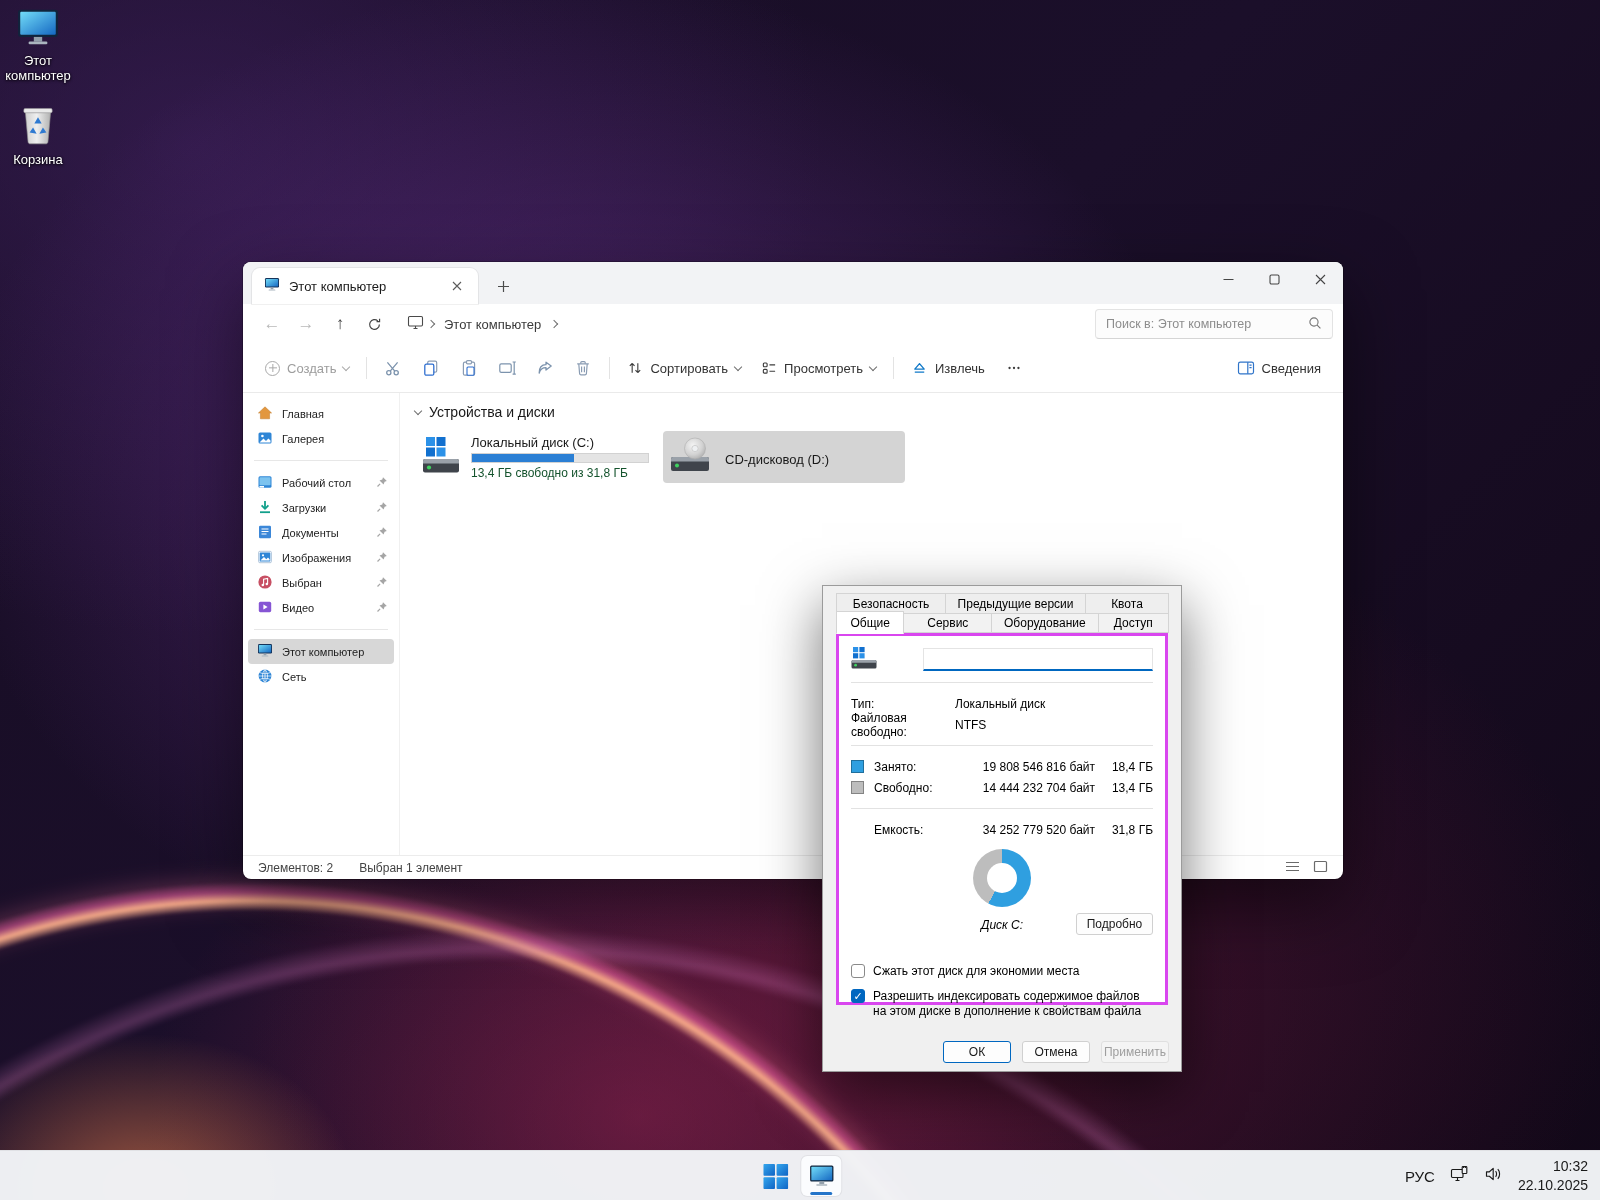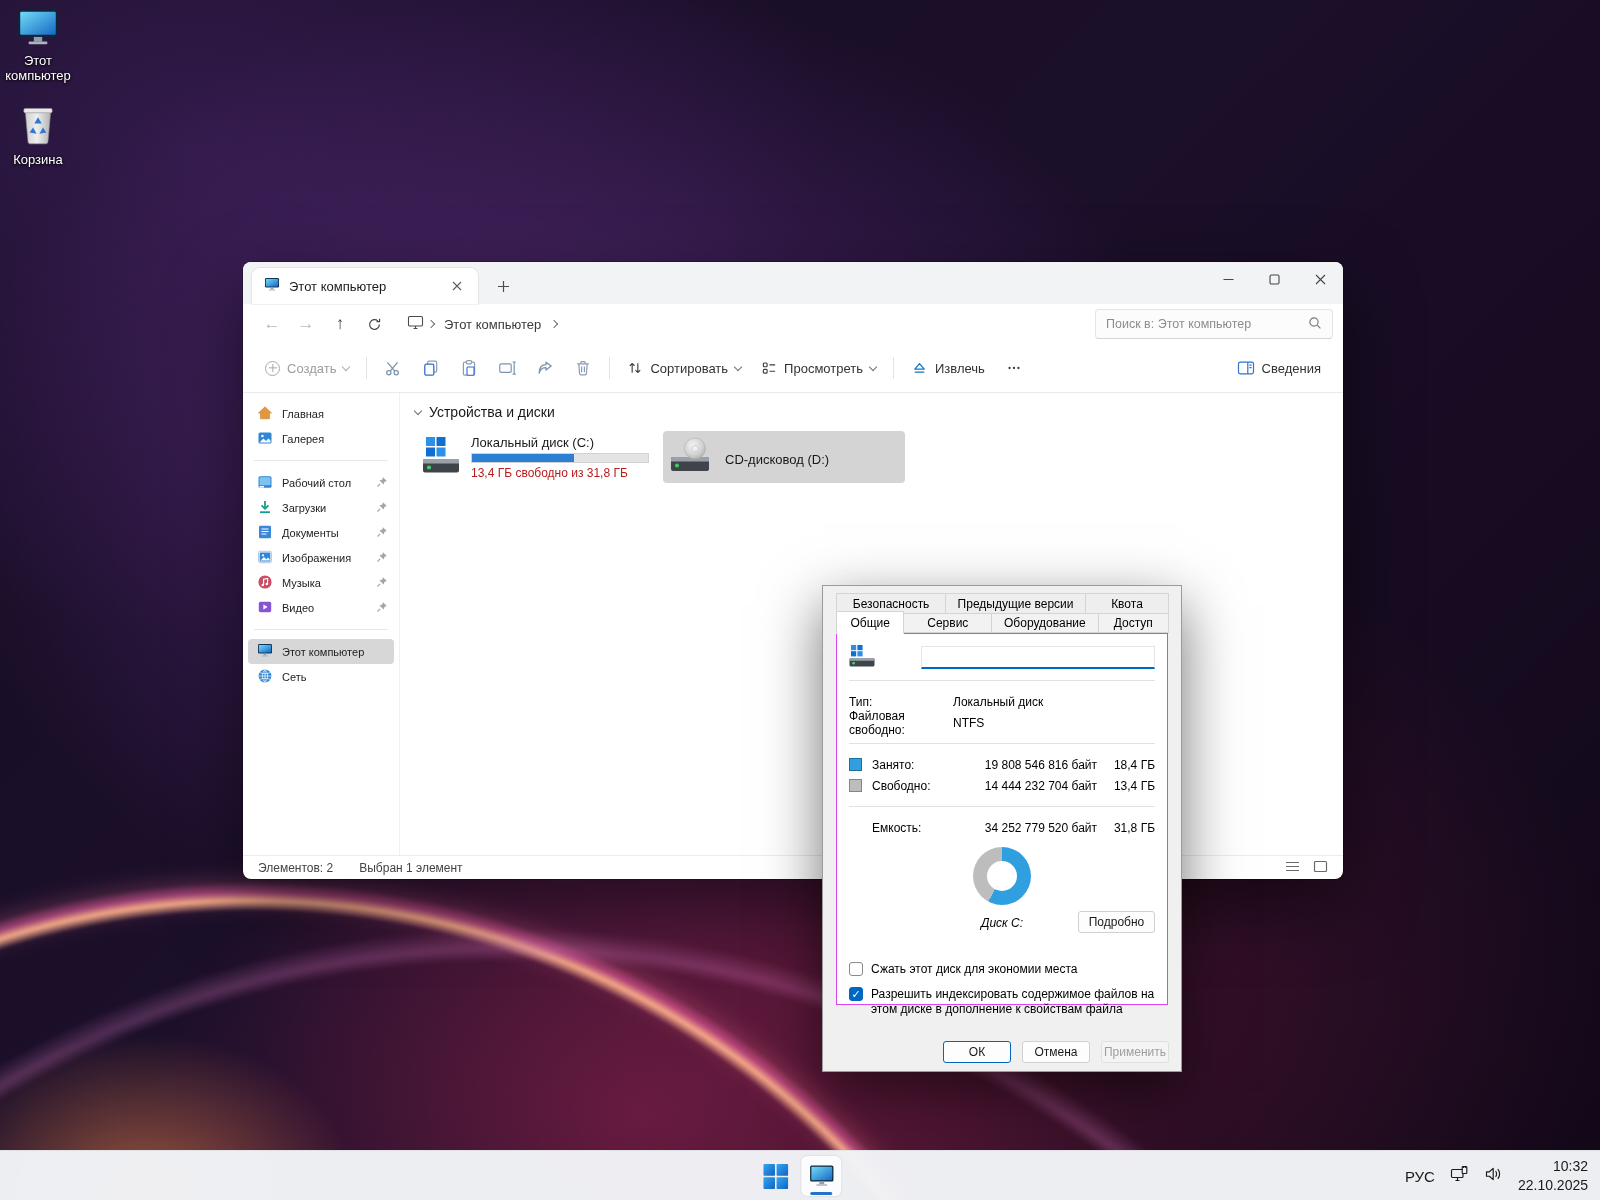--- a/index.html
+++ b/index.html
@@ -68,37 +68,37 @@
 
   .mainpane { flex:1; padding:11px 0 0 15px; position:relative; border-left:1px solid #f0f0f0; }
   .sechead { display:flex; align-items:center; gap:8px; font-size:14px; color:#191919; margin-bottom:11px; }
   .tiles { display:flex; gap:6px; }
   .tile { width:242px; height:52px; display:flex; gap:11px; padding:4px 7px; border-radius:4px; align-items:center; }
   .tile.selected { background:#d4d4d4; }
   .tile .tcol { display:flex; flex-direction:column; justify-content:center; gap:3px; min-width:0; flex:1; }
   .tname { font-size:13px; color:#191919; white-space:nowrap; }
   .tbar { width:178px; height:10px; background:#e4e4e4; border:1px solid #d2d2d2; }
   .tbar .fill { height:100%; background:#2b7fd4; }
-  .tfree { font-size:12px; color:#b91c1c; white-space:nowrap; }
+  .tfree { font-size:12px; color:#14532d; white-space:nowrap; }
   .tile-d .tcol { justify-content:flex-start; padding-top:5px; }
 
   .statusbar { height:24px; border-top:1px solid #ececec; display:flex; align-items:center; padding:0 15px; gap:26px; font-size:12px; color:#444; flex:none; }
   .st-right { margin-left:auto; display:flex; gap:13px; align-items:center; }
 
   
   .dialog { position:absolute; left:822px; top:585px; width:360px; height:487px; background:#f0f0f0; border:1px solid #9b9b9b;
     box-shadow:0 20px 55px rgba(0,0,0,.55); font-size:12px; color:#000; }
   .dlg-title { height:30px; display:flex; align-items:center; padding-left:10px; gap:8px; }
   .dlg-close { width:44px; height:29px; margin-left:auto; display:flex; align-items:center; justify-content:center; }
   .dlg-tabs { padding:7px 13px 0; }
   .tabrow { display:flex; }
   .dtab { height:20px; display:flex; align-items:center; justify-content:center; background:#f2f2f2; border:1px solid #d4d4d4; margin-right:-1px; white-space:nowrap; padding:0 4px; }
   .tabrow.back .dtab { border-bottom:none; background:#eeeeee; }
   .dtab.active { background:#fff; height:23px; margin-top:-2px; border-bottom:1px solid #fff; position:relative; z-index:3; }
-  .dlg-panel { margin:0 13px; margin-top:-1px; background:#fff; border:1px solid #d946ef; height:372px; padding:11px 12px 0; position:relative; z-index:1; }
+  .dlg-panel { margin:0 13px; margin-top:-1px; background:#fff; border:3px solid #d946ef; height:372px; padding:11px 12px 0; position:relative; z-index:1; }
   .vol-row { display:flex; align-items:center; }
   .vol-input { flex:1; margin-left:46px; height:23px; border:1px solid #e4e4e4; border-bottom:2px solid #0067c0; background:#fff; font-size:12px; font-family:inherit; padding:0 5px; outline:none; }
   .dsep { height:1px; background:#e2e2e2; margin:10px 0; }
   .irow { display:flex; align-items:center; height:21px; }
   .irow .il { width:104px; flex:none; }
   .lgrow { display:grid; grid-template-columns:23px 1fr auto 58px; align-items:center; height:21px; }
   .swatch { width:13px; height:13px; border:1px solid rgba(0,0,0,.3); }
   .num { text-align:right; } .hr { text-align:right; }
   .donut { width:58px; height:58px; border-radius:50%; margin:9px auto 0; position:relative; }
   .donut:after { content:""; position:absolute; inset:14px; background:#fff; border-radius:50%; }
@@ -414,21 +414,21 @@
               <path d="M4.1 7.9 L1.5 10.5" stroke="#8f8f8f" stroke-width="1.2"></path>
             </svg></span>
       </div>
       <div class="snav">
         <span><svg width="16" height="16" viewBox="0 0 16 16">
               <circle cx="8" cy="8" r="6.6" fill="#c74f63"></circle>
               <path d="M6.6 11 V5.3 L10.6 4.4 V10" stroke="#fff" stroke-width="1.1" fill="none"></path>
               <circle cx="5.8" cy="11" r="1.25" fill="#fff"></circle>
               <circle cx="9.8" cy="10" r="1.25" fill="#fff"></circle>
             </svg></span>
-        <span class="lbl">Музыка</span>
+        <span class="lbl">Выбран</span>
         <span class="pin"><svg width="12" height="12" viewBox="0 0 12 12">
               <path d="M7 1.2 L10.8 5 L8.6 5.7 L7.6 8.5 L3.5 4.4 L6.3 3.4 Z" fill="#8f8f8f"></path>
               <path d="M4.1 7.9 L1.5 10.5" stroke="#8f8f8f" stroke-width="1.2"></path>
             </svg></span>
       </div>
       <div class="snav">
         <span><svg width="16" height="16" viewBox="0 0 16 16">
               <rect x="1.8" y="2.8" width="12.4" height="10.4" rx="1.6" fill="#8655d4"></rect>
               <path d="M6.4 5.4 L10.6 8 L6.4 10.6 Z" fill="#fff"></path>
             </svg></span>

